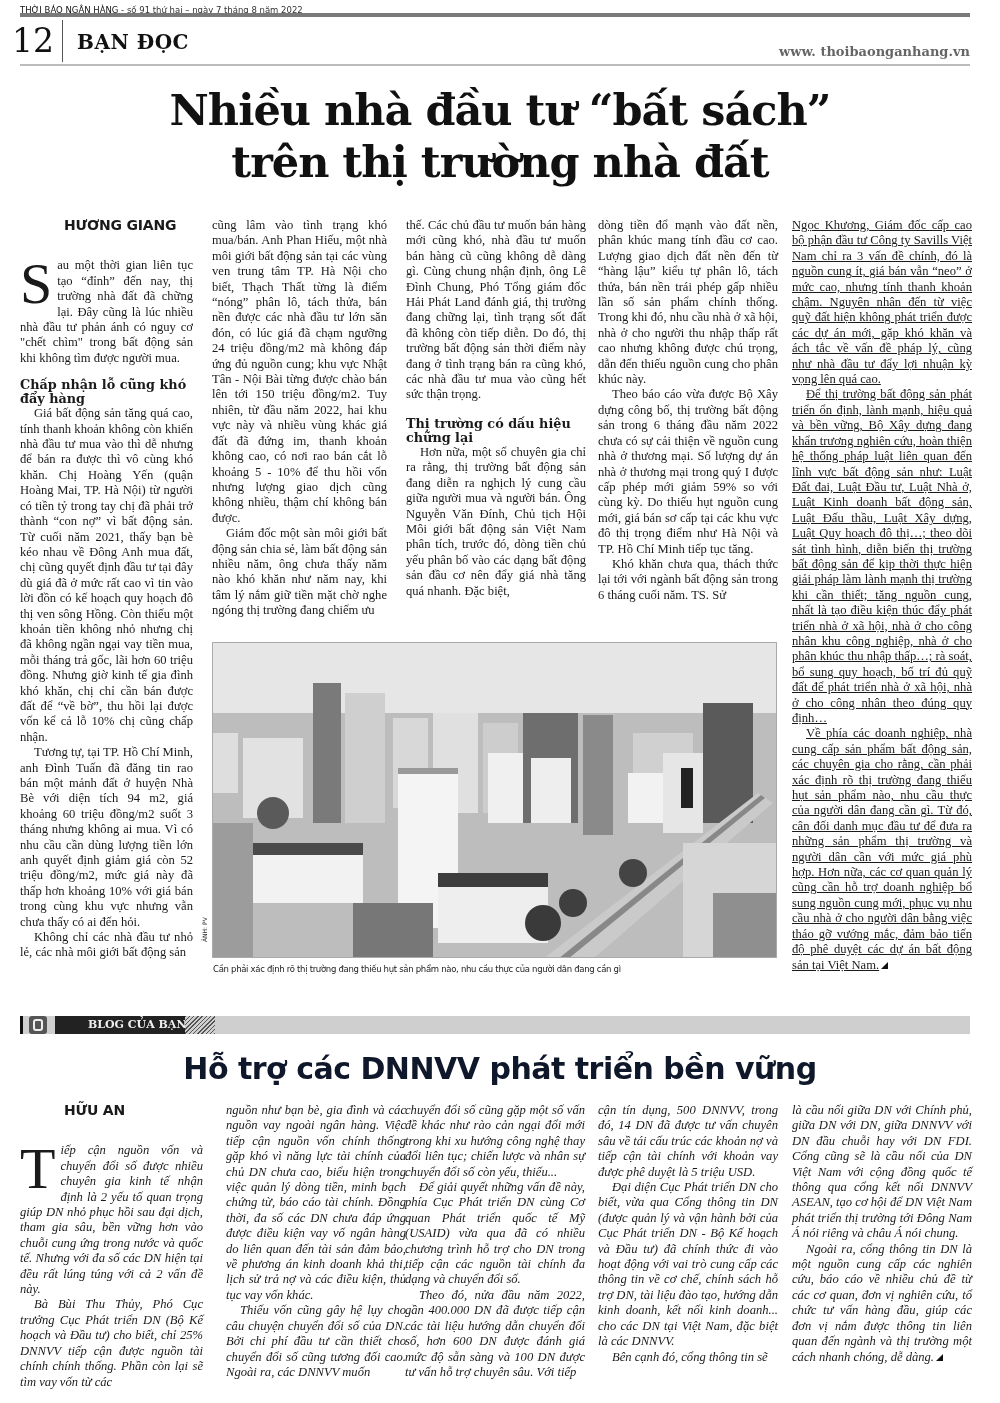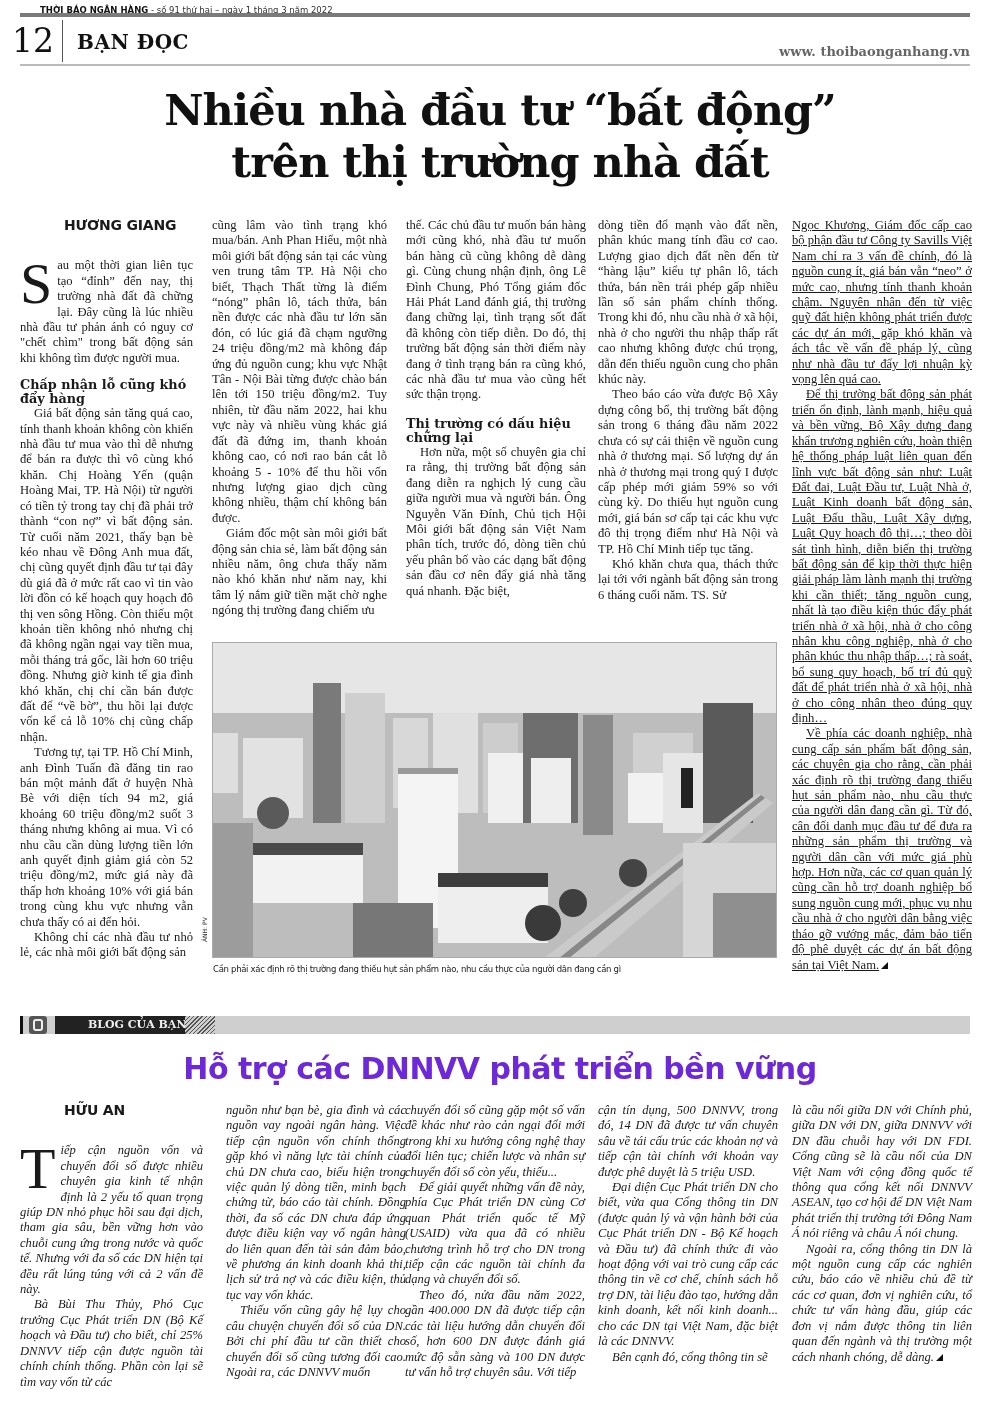--- a/index.html
+++ b/index.html
@@ -1,20 +1,20 @@
 <!DOCTYPE html>
 <html><head>
 <meta charset="utf-8">
 <style>
   * { box-sizing: border-box; margin: 0; padding: 0; }
   html, body { width: 1000px; height: 1403px; background: #ffffff; overflow: hidden; }
   body { position: relative; font-family: "Liberation Serif", serif; color: #1a1a1a; }
 
   .masthead { position: absolute; left: 20px; top: 5px; font-family: "DejaVu Sans", sans-serif; font-size: 8.5px; color: #333; }
-  .masthead b { font-weight: bold; color: #111; margin-left: 20px; }
+  .masthead b { font-weight: normal; color: #111; }
   .top-rule { position: absolute; left: 20px; top: 13px; width: 950px; height: 4px; background: #7a7a7a; }
   .page-num { position: absolute; left: 12px; top: 21px; font-family: "DejaVu Serif", serif; font-size: 33px; line-height: 40px; color: #111; }
   .page-sep { position: absolute; left: 62px; top: 20px; width: 1px; height: 42px; background: #555; }
   .section-name { position: absolute; left: 77px; top: 30px; font-family: "DejaVu Serif", serif; font-weight: bold; font-size: 20px; letter-spacing: 0.5px; color: #111; }
   .site-url { position: absolute; right: 30px; top: 44px; font-family: "DejaVu Serif", serif; font-weight: bold; font-size: 13px; color: #666; }
   .head-rule { position: absolute; left: 20px; top: 64px; width: 950px; height: 2px; background: #bbb; }
 
   .headline { position: absolute; left: 0; top: 84px; width: 1000px; text-align: center; font-family: "DejaVu Serif", serif; font-weight: bold; font-size: 43px; line-height: 52px; letter-spacing: -1px; color: #111; }
 
   .col { position: absolute; font-size: 12.6px; line-height: 15.4px; text-align: justify; }
@@ -31,39 +31,39 @@
   .caption { position: absolute; left: 213px; top: 964px; font-family: "DejaVu Sans", sans-serif; font-size: 8.5px; letter-spacing: -0.3px; color: #222; }
 
   .blog-bar { position: absolute; left: 20px; top: 1016px; width: 950px; height: 18px; background: #cfcfcf; }
   .blog-bar .mark { position: absolute; left: 0; top: 0; width: 3px; height: 18px; background: #111; }
   .blog-bar .icon { position: absolute; left: 9px; top: 0; width: 18px; height: 18px; background: #555; border-radius: 3px; }
   .blog-bar .icon span { position: absolute; left: 4px; top: 3px; width: 10px; height: 12px; border: 2px solid #eee; border-radius: 3px; }
   .blog-bar .label-bg { position: absolute; left: 35px; top: 0; width: 135px; height: 18px; background: #222; }
   .blog-bar .label { position: absolute; left: 68px; top: 2px; font-family: "DejaVu Serif", serif; font-weight: bold; font-size: 11px; color: #eee; }
   .blog-bar .fade { position: absolute; left: 165px; top: 0; width: 30px; height: 18px; background: repeating-linear-gradient(135deg, #555 0 1px, #cfcfcf 1px 3px); }
 
-  .headline2 { position: absolute; left: 0; top: 1050px; width: 1000px; text-align: center; font-family: "DejaVu Sans", sans-serif; font-weight: bold; font-size: 30px; line-height: 38px; letter-spacing: -0.5px; color: #6d28d9; }
+  .headline2 { position: absolute; left: 0; top: 1050px; width: 1000px; text-align: center; font-family: "DejaVu Sans", sans-serif; font-weight: bold; font-size: 30px; line-height: 38px; letter-spacing: -0.5px; color: #0f172a; }
 
   .col.italic { font-style: italic; }
 </style>
 </head>
 <body>
 
 <div class="masthead">
-  <b>THỜI BÁO NGÂN HÀNG</b><span> - số 91 thứ hai – ngày 1 tháng 3 năm 2022</span>
+  <b>THỜI BÁO NGÂN HÀNG</b><span> - số 91 thứ hai – ngày 7 tháng 8 năm 2022</span>
 </div>
 <div class="top-rule"></div>
 <div class="page-num">12</div>
 <div class="page-sep"></div>
 <div class="section-name">BẠN ĐỌC</div>
 <div class="site-url">www. thoibaonganhang.vn</div>
 <div class="head-rule"></div>
 
 <div class="headline">
-  <div>Nhiều nhà đầu tư “bất động”</div>
+  <div>Nhiều nhà đầu tư “bất sách”</div>
   <div>trên thị trường nhà đất</div>
 </div>
 
 <div class="col" style="left:20px; top:218px; width:173px;">
   <div class="byline">HƯƠNG GIANG</div>
   <p class="noind" style="margin-top:25px;"><span class="dropcap">S</span><span>au một thời gian liên tục tạo “đỉnh” đến nay, thị trường nhà đất đã chững lại. Đây cũng là lúc nhiều nhà đầu tư phản ánh có nguy cơ "chết chìm" trong bất động sản khi không tìm được người mua.</span></p>
   <div class="subhead">Chấp nhận lỗ cũng khó đẩy hàng</div>
   <p>Giá bất động sản tăng quá cao, tính thanh khoản không còn khiến nhà đầu tư mua vào thì dễ nhưng để bán ra được thì vô cùng khó khăn. Chị Hoàng Yến (quận Hoàng Mai, TP. Hà Nội) từ người có tiền tỷ trong tay chị đã phải trở thành “con nợ” vì bất động sản. Từ cuối năm 2021, thấy bạn bè kéo nhau về Đông Anh mua đất, chị cũng quyết định đầu tư tại đây dù giá đã ở mức rất cao vì tin vào lời đồn có kế hoạch quy hoạch đô thị ven sông Hồng. Còn thiếu một khoản tiền không nhỏ nhưng chị đã không ngần ngại vay tiền mua, mỗi tháng trả gốc, lãi hơn 60 triệu đồng. Nhưng giờ kinh tế gia đình khó khăn, chị chỉ cần bán được đất để “về bờ”, thu hồi lại được vốn kể cả lỗ 10% chị cũng chấp nhận.</p>
   <p>Tương tự, tại TP. Hồ Chí Minh, anh Đình Tuấn đã đăng tin rao bán một mảnh đất ở huyện Nhà Bè với diện tích 94 m2, giá khoảng 60 triệu đồng/m2 suốt 3 tháng nhưng không ai mua. Vì có nhu cầu cần dùng lượng tiền lớn anh quyết định giảm giá còn 52 triệu đồng/m2, mức giá này đã thấp hơn khoảng 10% với giá bán trong cùng khu vực nhưng vẫn chưa thấy có ai đến hỏi.</p>
   <p>Không chỉ các nhà đầu tư nhỏ lẻ, các nhà môi giới bất động sản</p>

